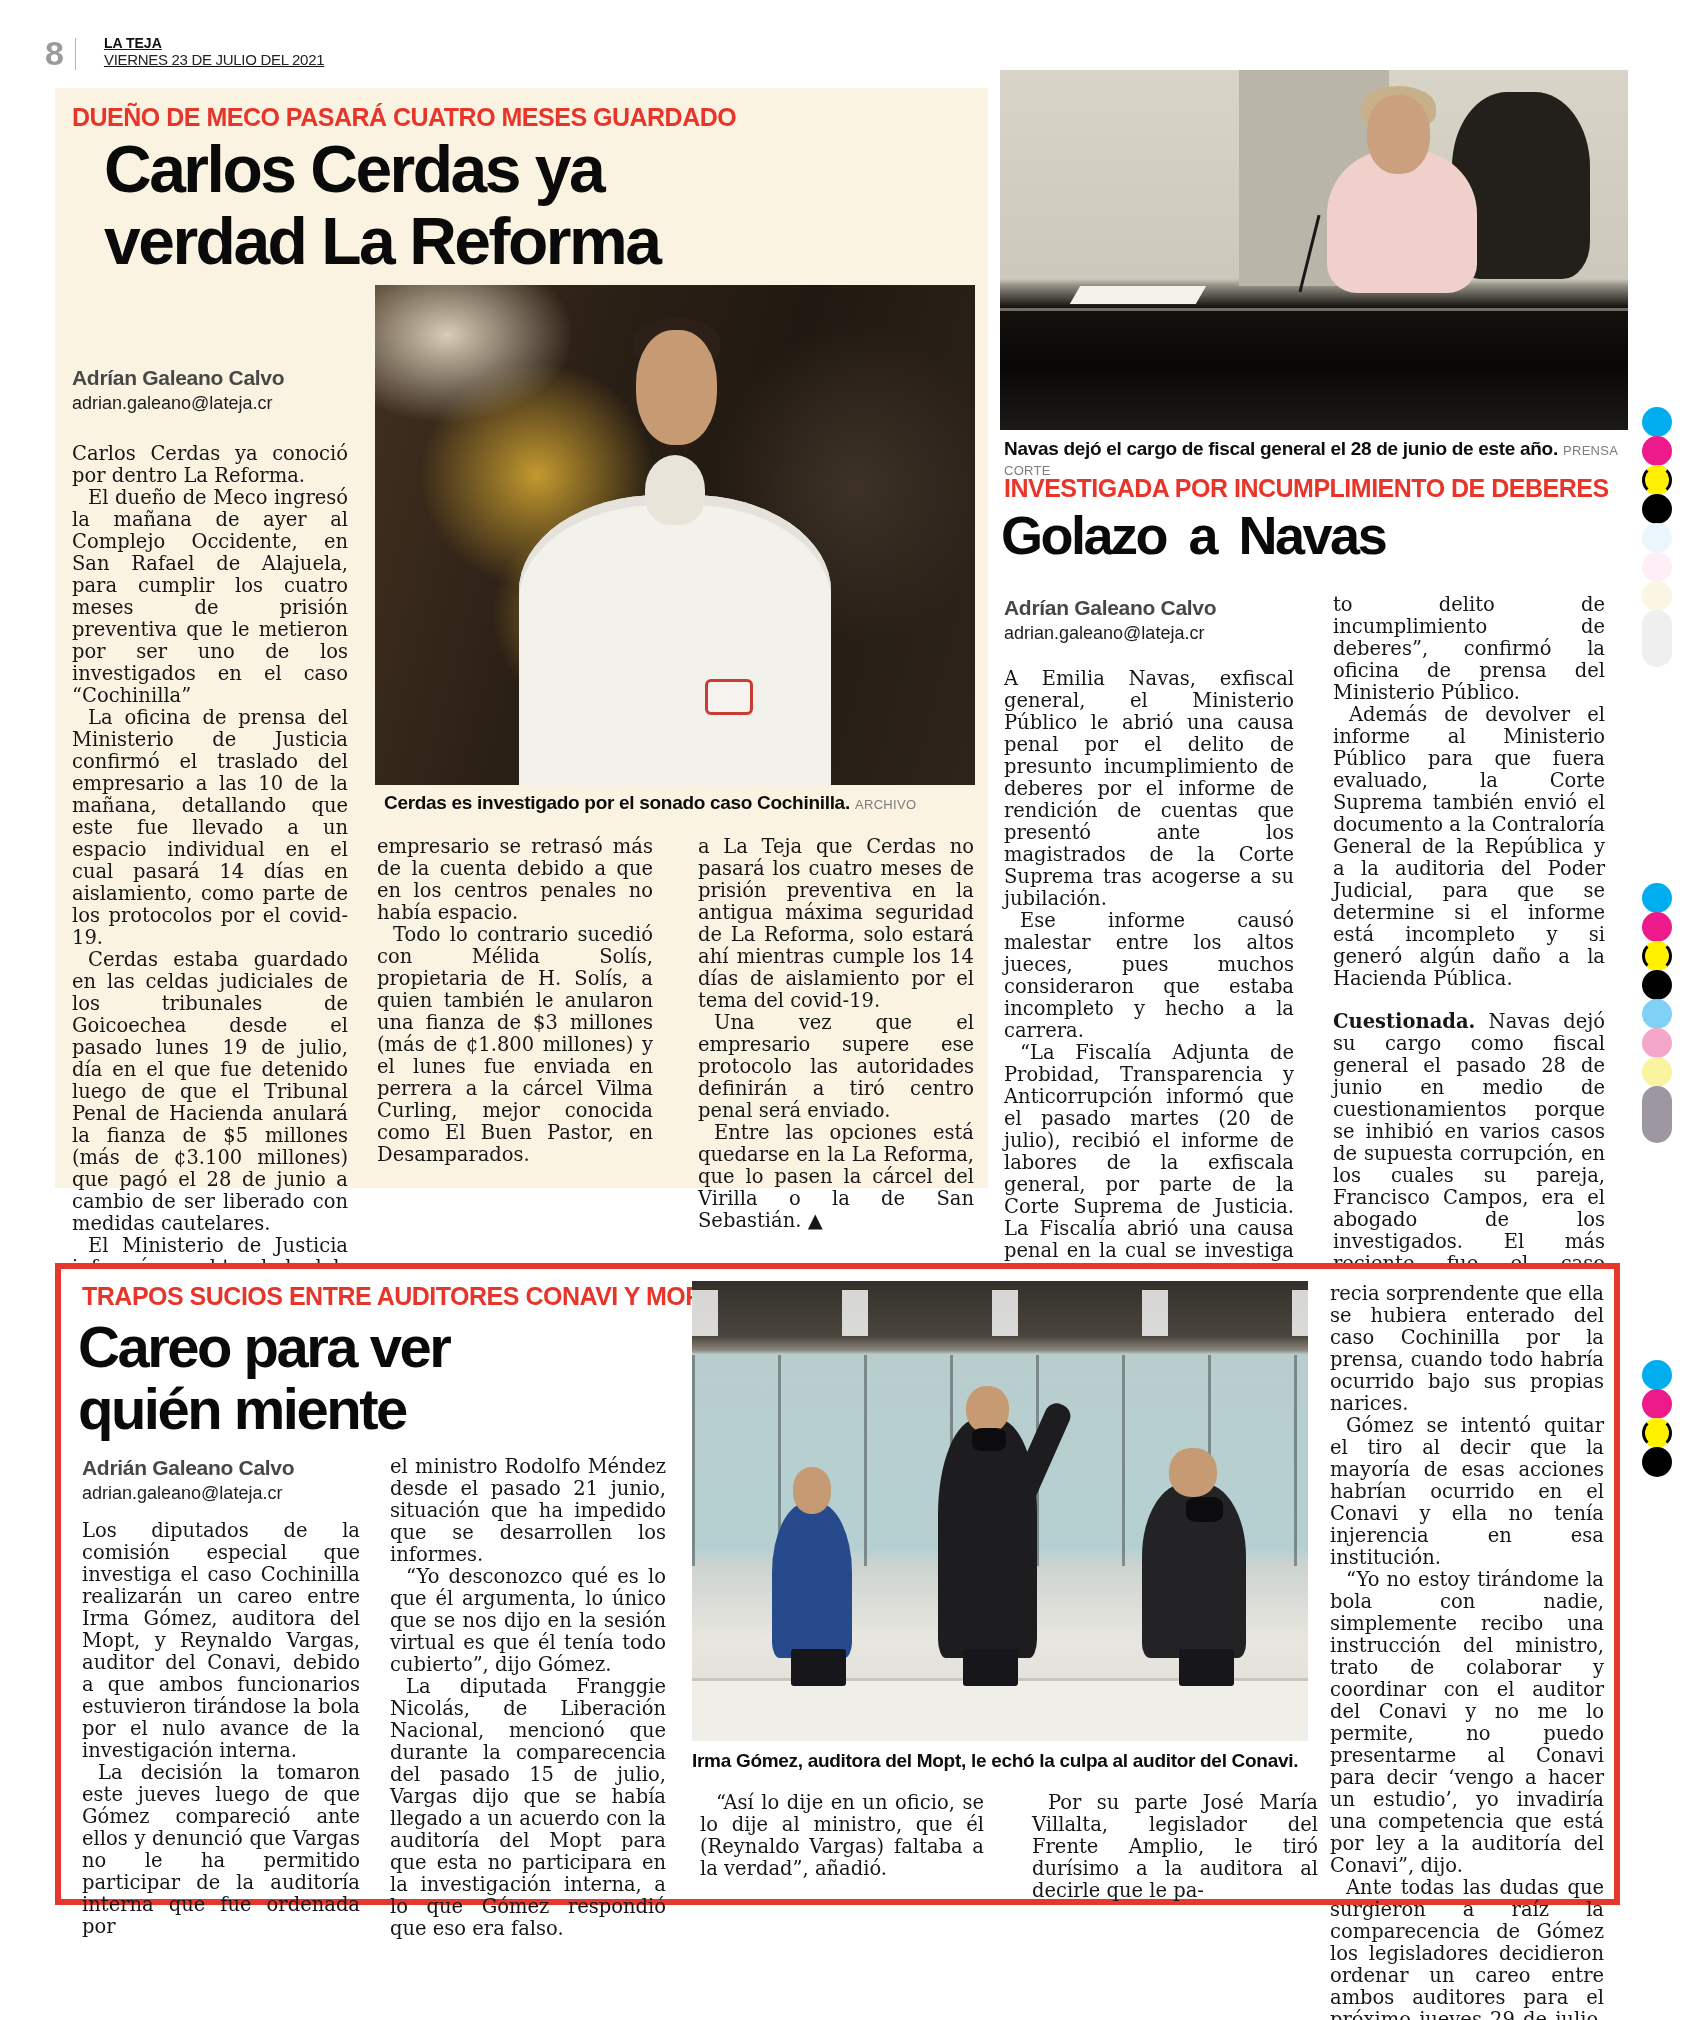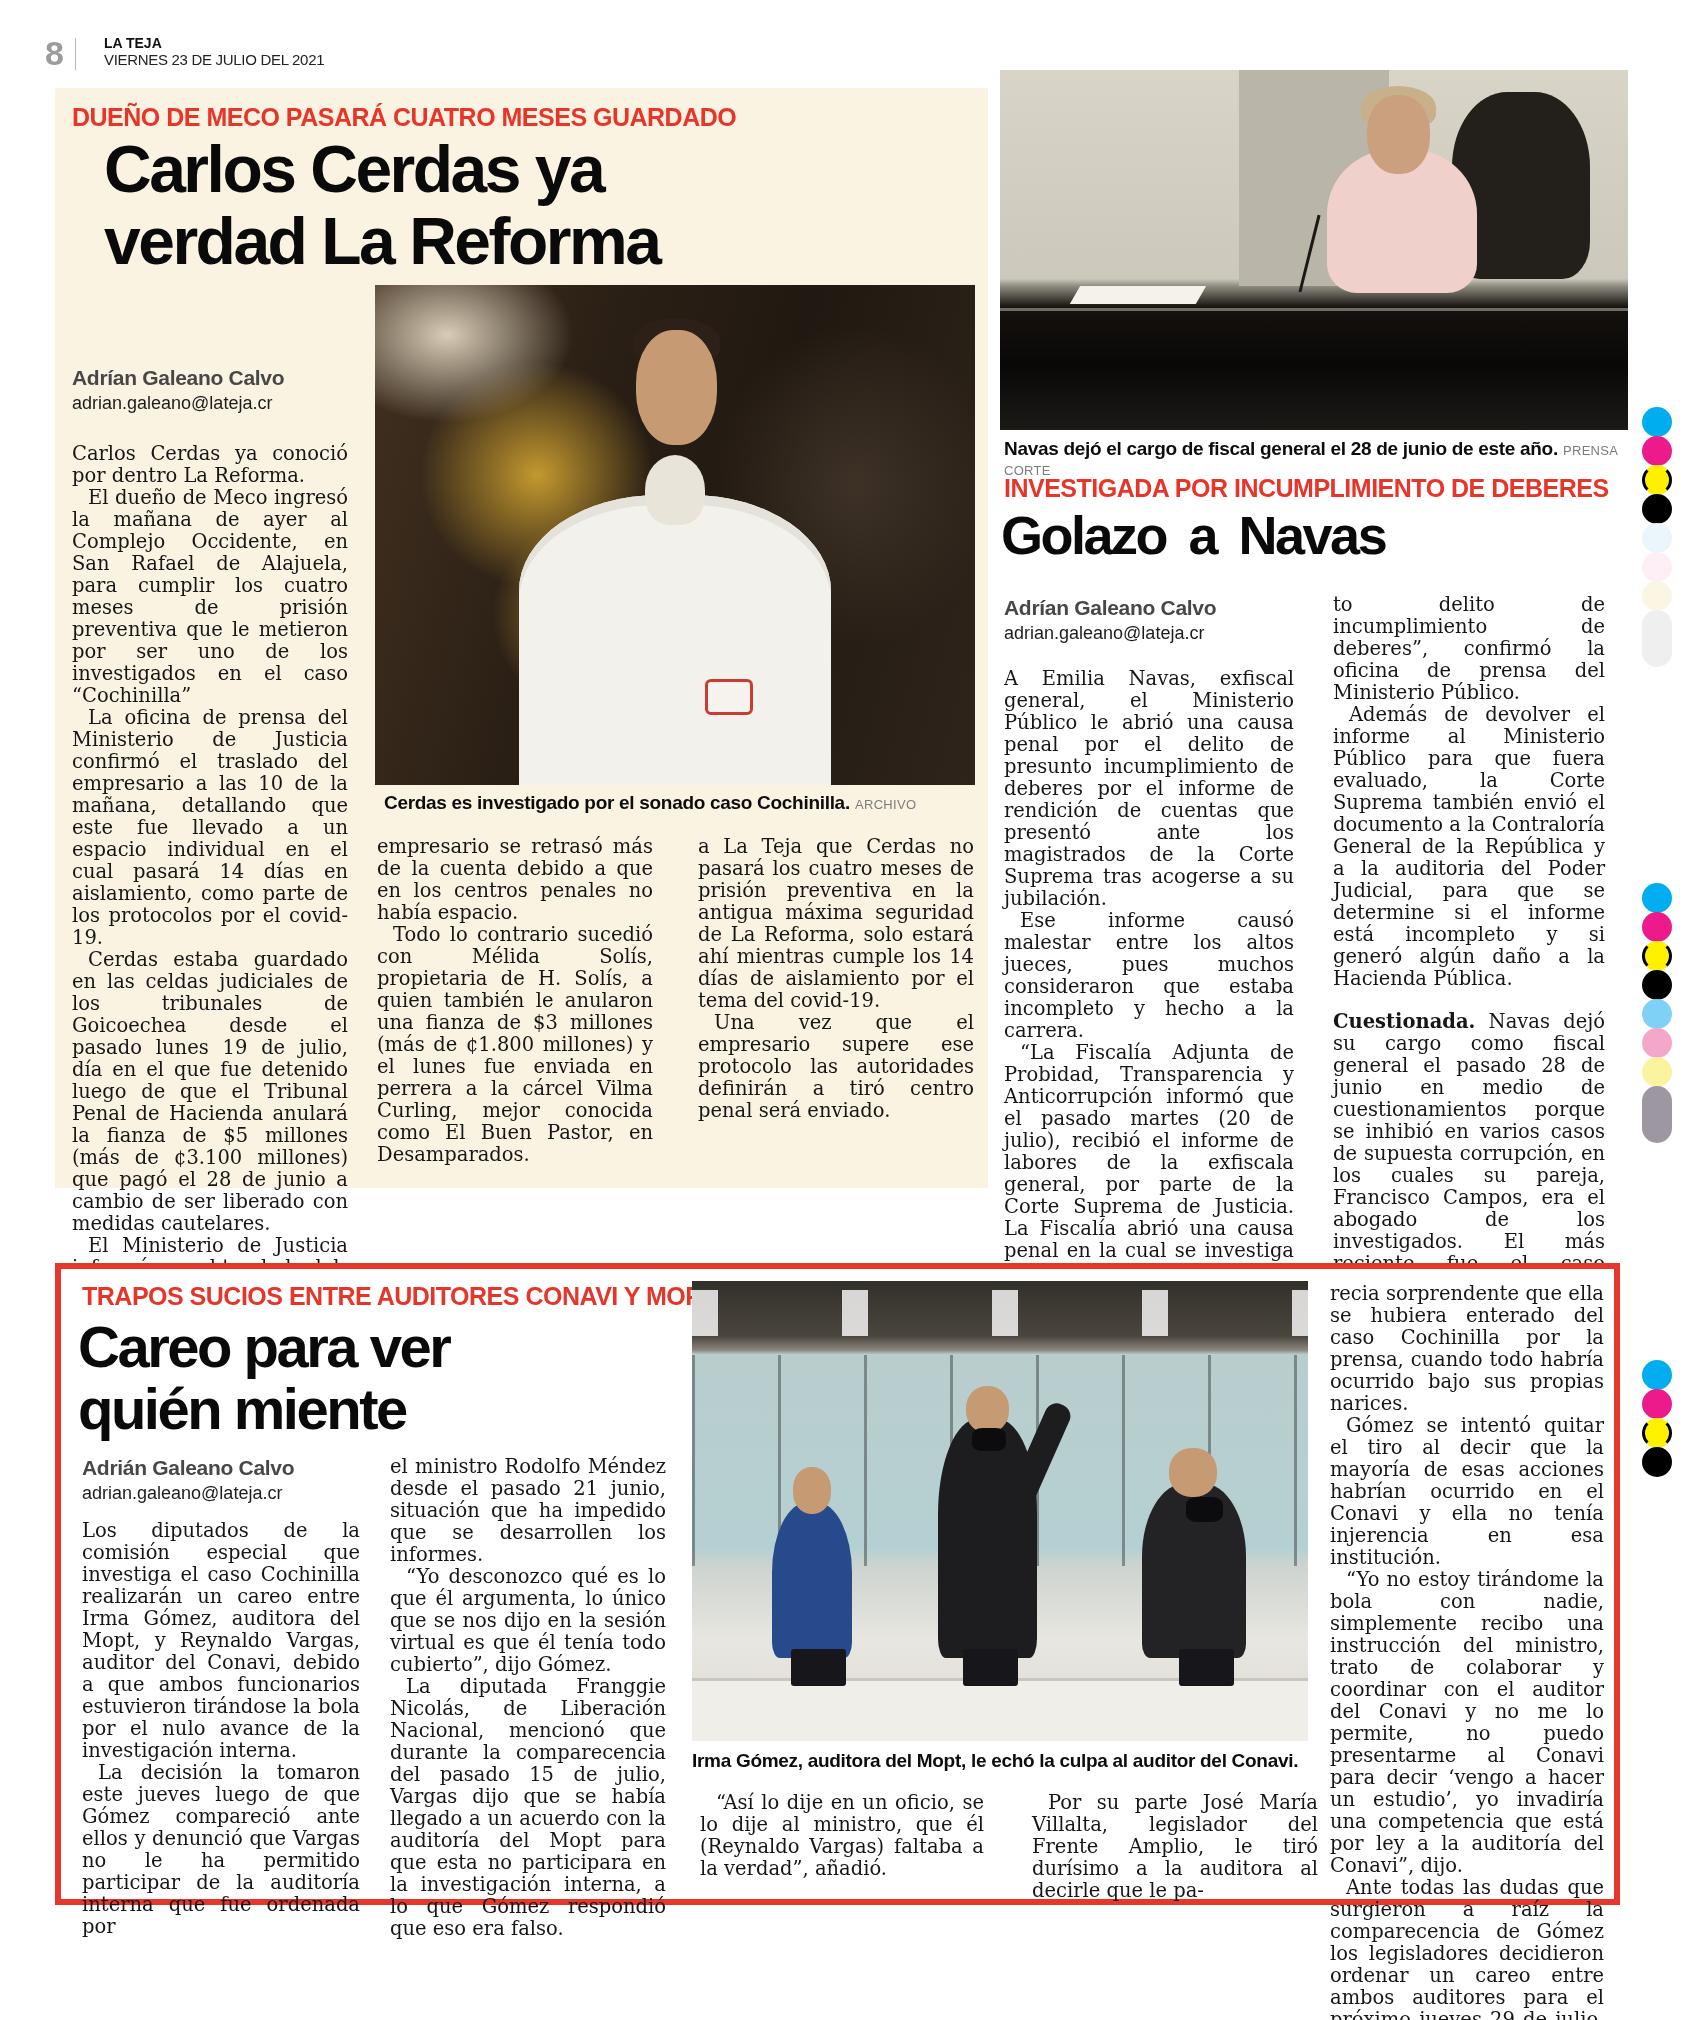--- a/index.html
+++ b/index.html
@@ -80,21 +80,21 @@
   .ph-sala .laptop{position:absolute;bottom:12%;width:9%;height:8%;background:#17161a;border-radius:3px;}
 </style>
 </head>
 <body>
 
 <div id="page">
 
   <div class="abs" style="left:45px;top:36px;display:flex;">
     <div class="page-num">8</div>
     <div class="head-rule abs" style="left:30px;top:2px;height:32px;"></div>
-    <div style="margin-left:40px;">
+    <div style="margin-left:40px;text-decoration:underline;">
       <div class="masthead">LA TEJA</div>
       <div class="head-date">VIERNES 23 DE JULIO DEL 2021</div>
     </div>
   </div>
 
   <div class="abs cream" style="left:55px;top:88px;width:933px;height:1100px;"></div>
 
   <div class="abs kicker" style="left:72px;top:103px;">DUEÑO DE MECO PASARÁ CUATRO MESES GUARDADO</div>
 
   <div class="abs headline" style="left:68px;top:133px;font-size:66px;line-height:72px;margin-left:36px;">
@@ -128,20 +128,21 @@
   </div>
 
   <div class="abs col" style="left:377px;top:836px;width:276px;">
     <p>empresario se retrasó más de la cuenta debido a que en los centros penales no había espacio.</p>
     <p class="ind">Todo lo contrario sucedió con Mélida Solís, propietaria de H. Solís, a quien también le anularon una fianza de $3 millones (más de ¢1.800 millones) y el lunes fue enviada en perrera a la cárcel Vilma Curling, mejor conocida como El Buen Pastor, en Desamparados.</p>
   </div>
 
   <div class="abs col" style="left:698px;top:836px;width:276px;">
     <p>a La Teja que Cerdas no pasará los cuatro meses de prisión preventiva en la antigua máxima seguridad de La Reforma, solo estará ahí mientras cumple los 14 días de aislamiento por el tema del covid-19.</p>
     <p class="ind">Una vez que el empresario supere ese protocolo las autoridades definirán a tiró centro penal será enviado.</p>
+    <p class="ind">Entre las opciones está quedarse en la La Reforma, que lo pasen la cárcel del Virilla o la de San Sebastián. ▲</p>
   </div>
 
   <div class="abs photo ph-navas" style="left:1000px;top:70px;width:628px;height:360px;">
     <div class="panel"></div>
     <div class="chair"></div>
     <div class="body"></div>
     <div class="hair2"></div>
     <div class="head2"></div>
     <div class="mic"></div>
     <div class="papers"></div>

